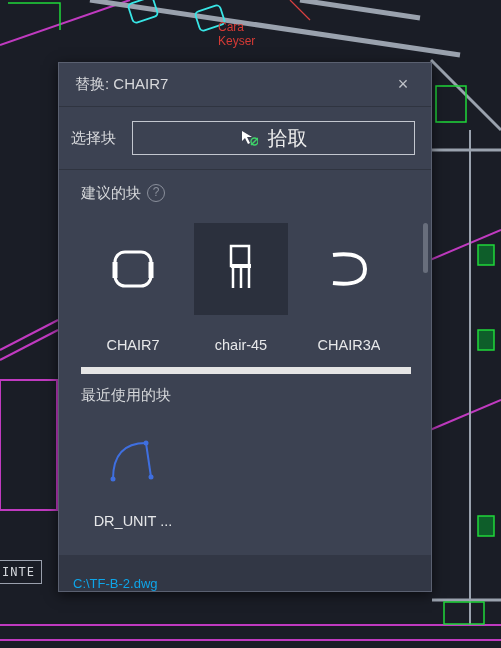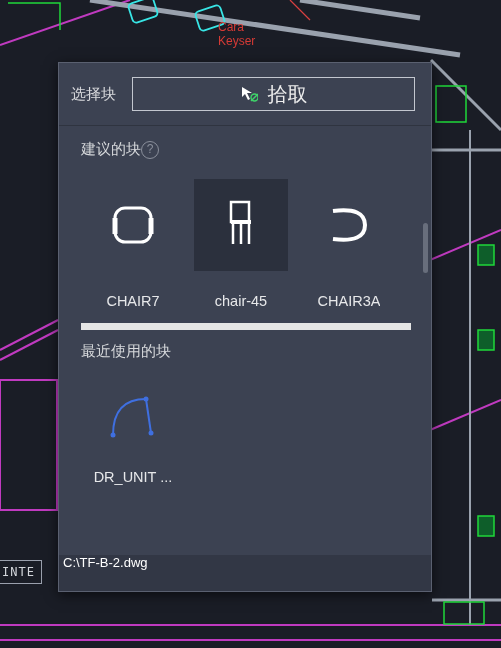--- a/index.html
+++ b/index.html
@@ -54,21 +54,21 @@
     color: #eee; font-size: 20px;
     cursor: pointer;
   }
   .pick-btn .cursor-icon { width: 18px; height: 18px; position: relative; }
 
   .body {
     flex: 1; padding: 14px 20px 6px 22px; overflow: hidden;
   }
   .section-title {
     font-size: 15px; color: #d6d8db;
-    display: flex; align-items: flex-end; 
+    display: flex; align-items: flex-start; gap: 6px;
     margin-bottom: 12px;
   }
   .help-icon {
     width: 18px; height: 18px; border-radius: 50%;
     border: 1.5px solid #8a8f9b; color: #8a8f9b;
     font-size: 12px; line-height: 15px; text-align: center;
     display: inline-block;
   }
 
   .grid {
@@ -92,24 +92,24 @@
     white-space: nowrap;
     overflow: hidden; text-overflow: ellipsis;
     max-width: 100px;
   }
   .recent-sep { border-top: 7px solid #e5e5e5; padding-top: 12px; }
   .recent-grid { display: flex; }
   .recent-grid .block-item { width: 100px; }
   .recent-grid .block-label { margin-top: 18px; text-align: center; width: 100px; padding-left: 4px; }
 
   .footer {
-    height: 36px; padding: 0 4px;
+    height: 36px; padding: 0 14px;
     background: #323745;
-    color: #ffffff; font-size: 13px;
-    display: flex; align-items: flex-start;
+    color: #0ea5e9; font-size: 13px;
+    display: flex; align-items: flex-end;
   }
 
   .scrollbar-hint {
     position: absolute; right: 3px; top: 160px; width: 5px; height: 50px;
     background: #686e7c; border-radius: 3px;
   }
 
   
   .bg-text {
     position: absolute; left: 0; top: 560px;
@@ -175,20 +175,27 @@
   </g>
 </svg>
 </div>
 
 <div class="red-annot">Cara
 Keyser</div>
 
 <span class="bg-text">INTE</span>
 
 <div class="dialog">
+  <div class="dialog-header">
+    <span class="title">
+      <span>替换:</span>
+      <span>CHAIR7</span>
+    </span>
+    <span class="close-btn">×</span>
+  </div>
 
   <div class="select-row">
     <span class="select-label">选择块</span>
     <button class="pick-btn">
       <span class="cursor-icon">
         <svg width="18" height="18" viewBox="0 0 18 18">
           <path d="M2 2 L2 12 L5 9 L8 15 L10 14 L7 8 L12 8 Z" fill="#fff"></path>
           <circle cx="14.5" cy="12.5" r="3.5" fill="none" stroke="#3fd46a" stroke-width="1.4"></circle>
           <path d="M11 16 L18 9" stroke="#3fd46a" stroke-width="1.4"></path>
         </svg>

